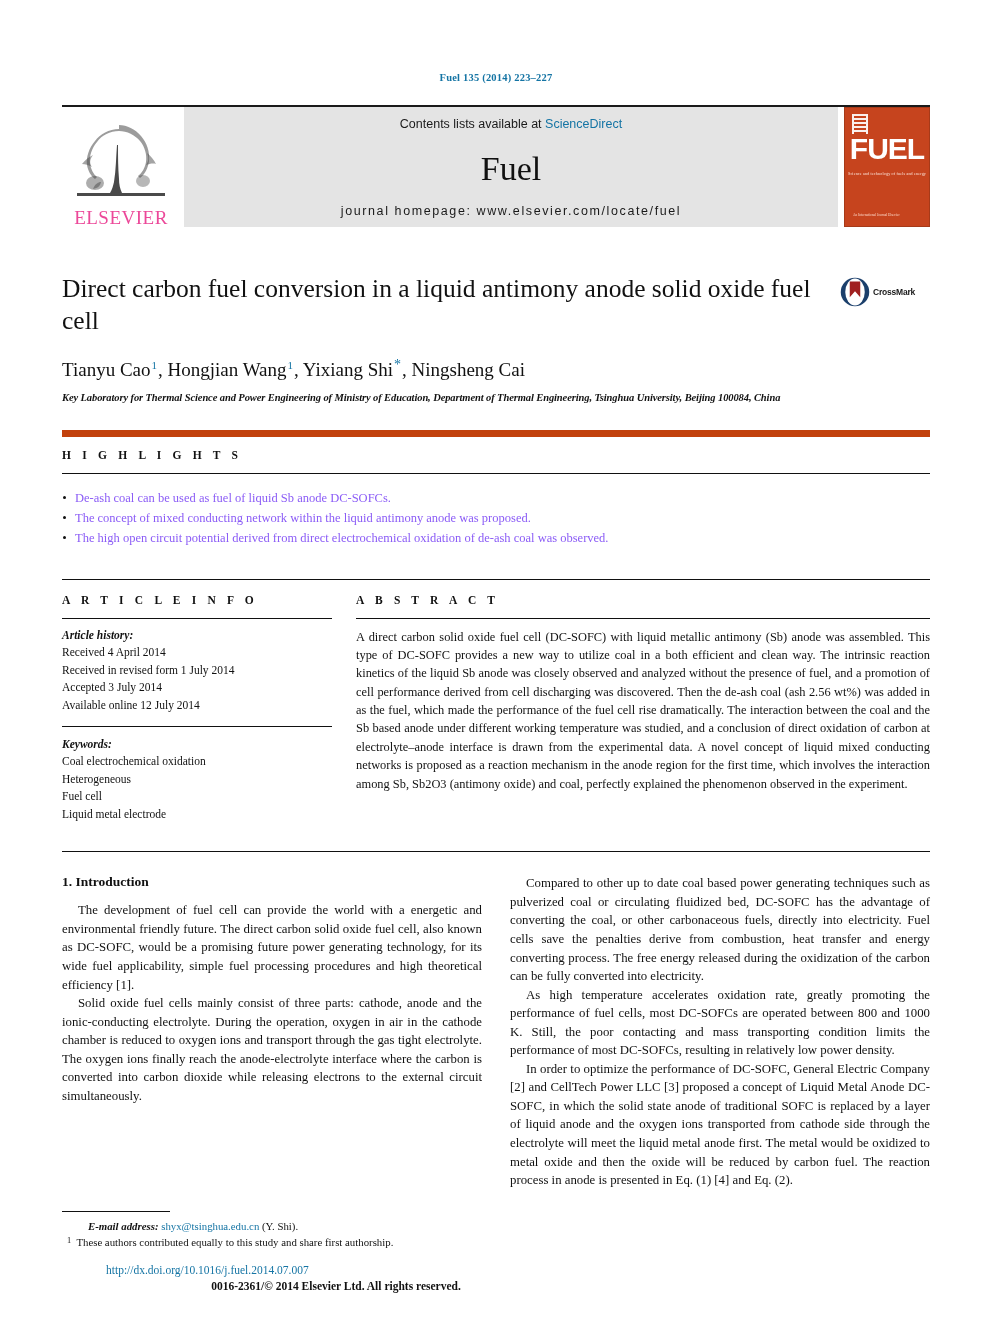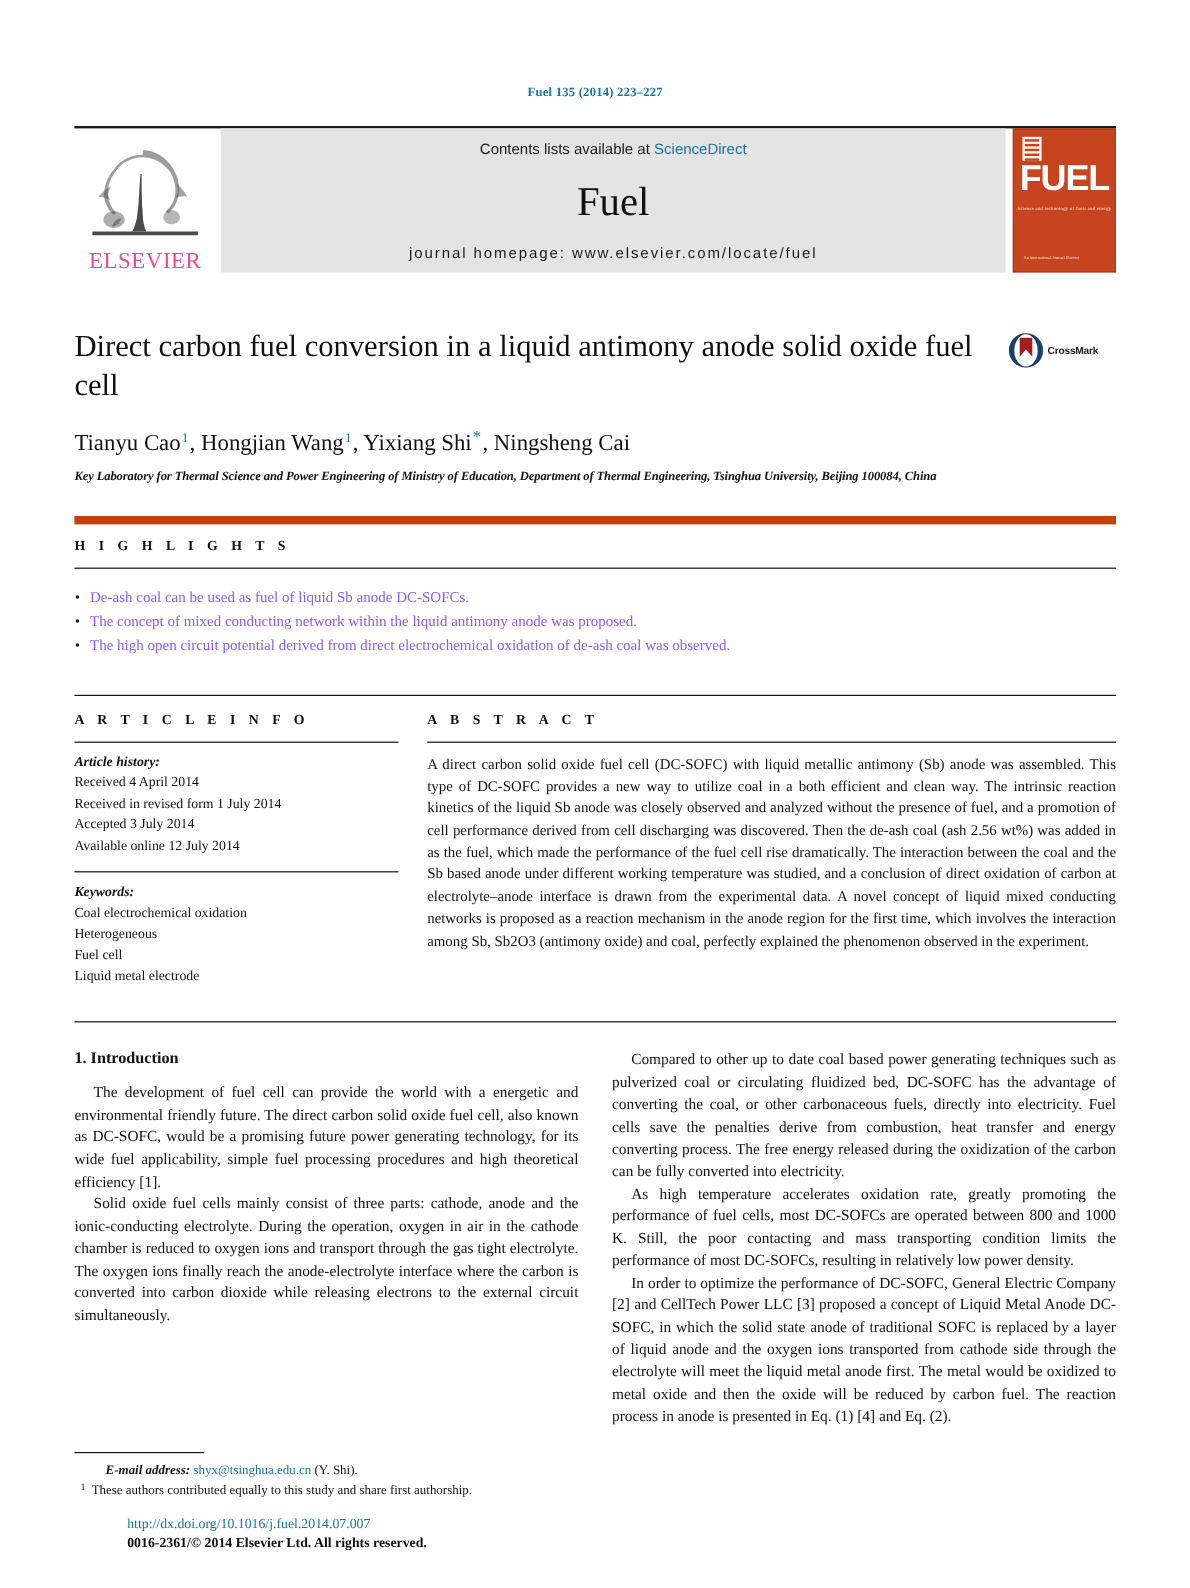--- a/index.html
+++ b/index.html
@@ -346,20 +346,21 @@
   .doi {
     font-size: 11.5px;
     color: #1474a4;
     line-height: 1.45;
   }
   .issn {
     font-size: 11.5px;
     color: #111;
     font-weight: bold;
     line-height: 1.45;
+    text-align: center;
   }
 </style>
 </head>
 <body>
 
 <div class="page">
 
   <div class="running-head">Fuel 135 (2014) 223–227</div>
 
   <div class="masthead">

